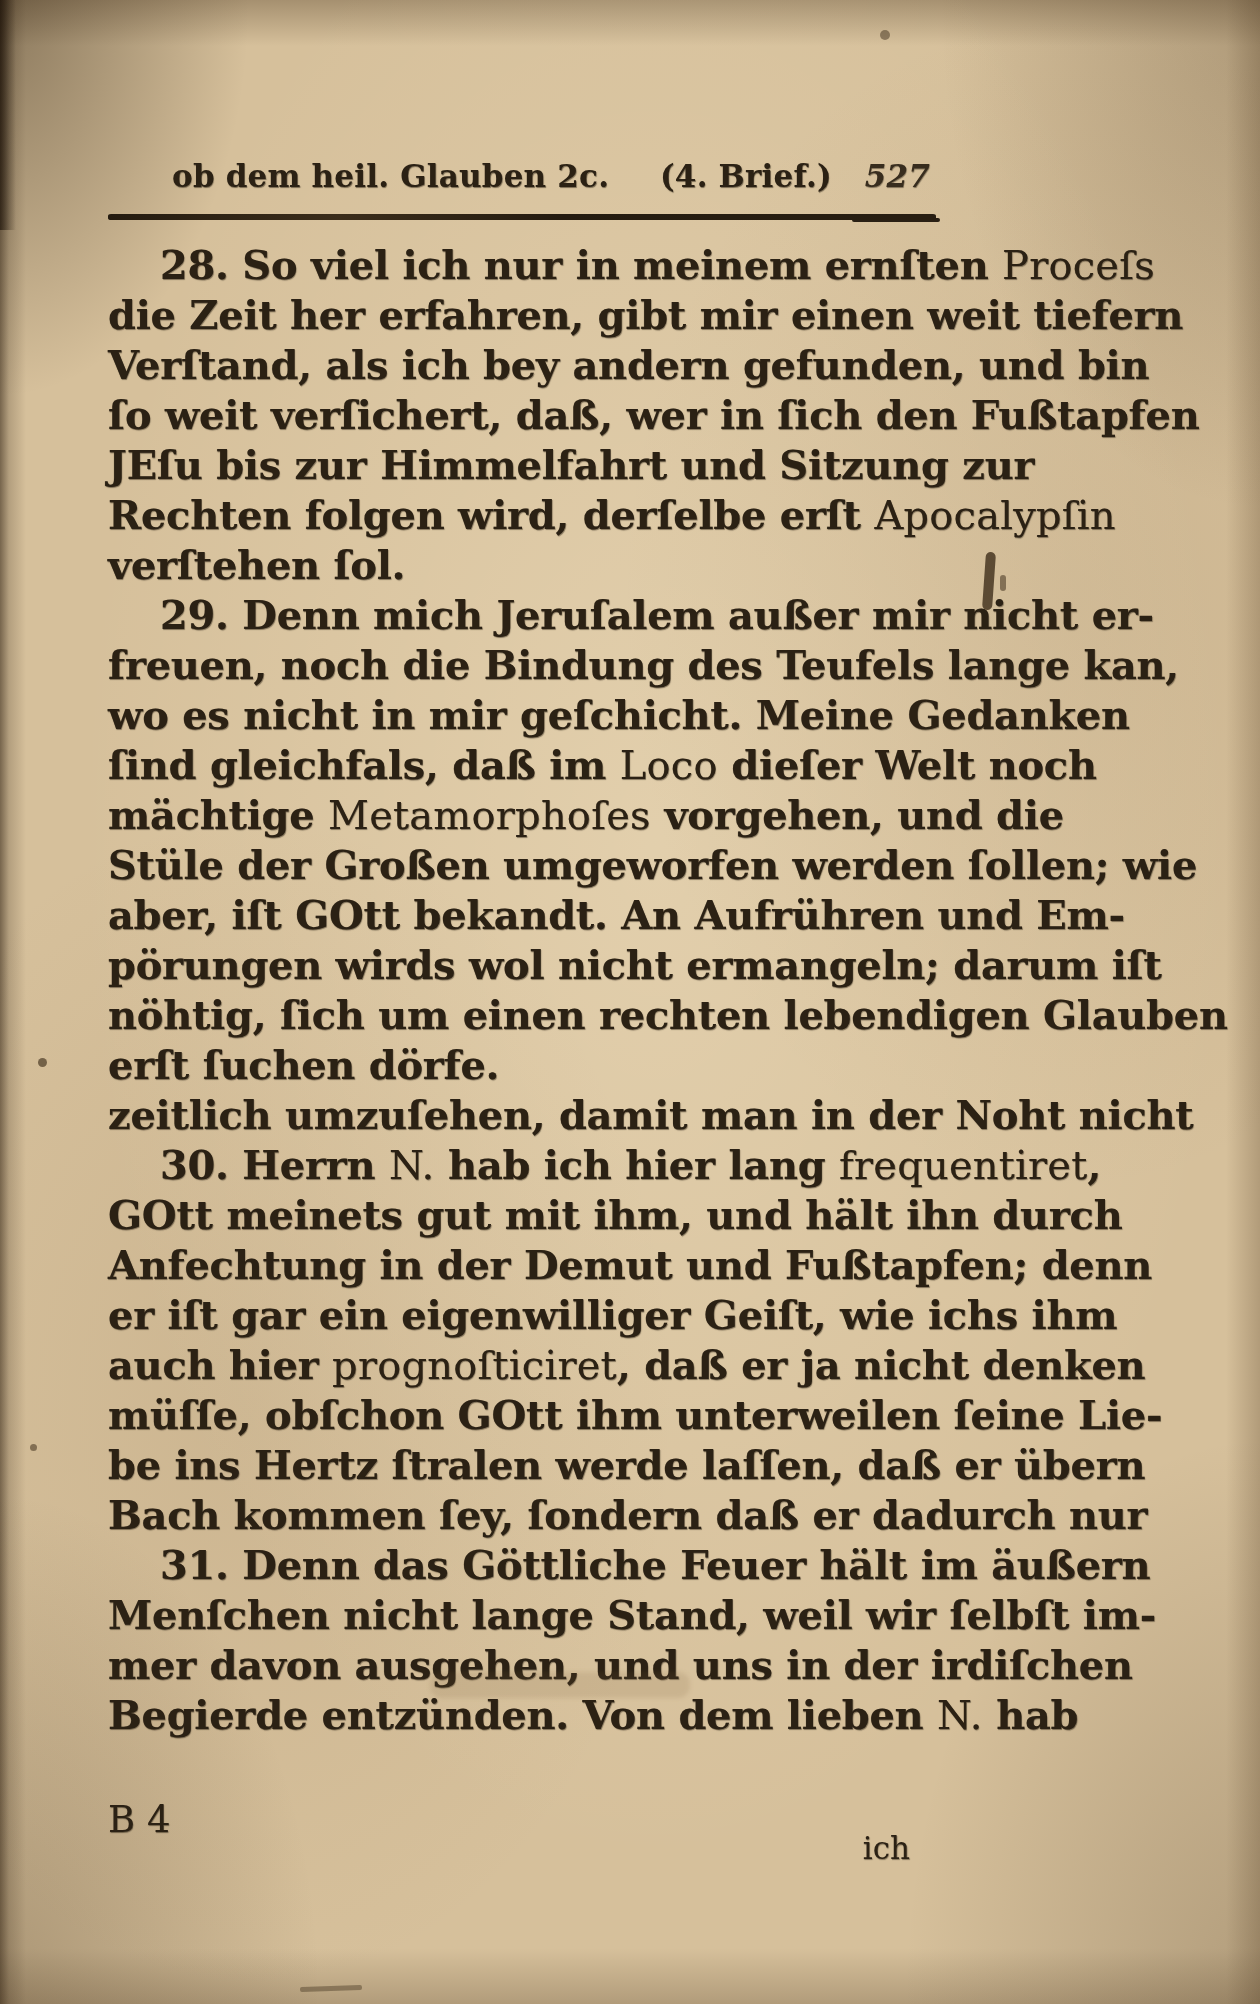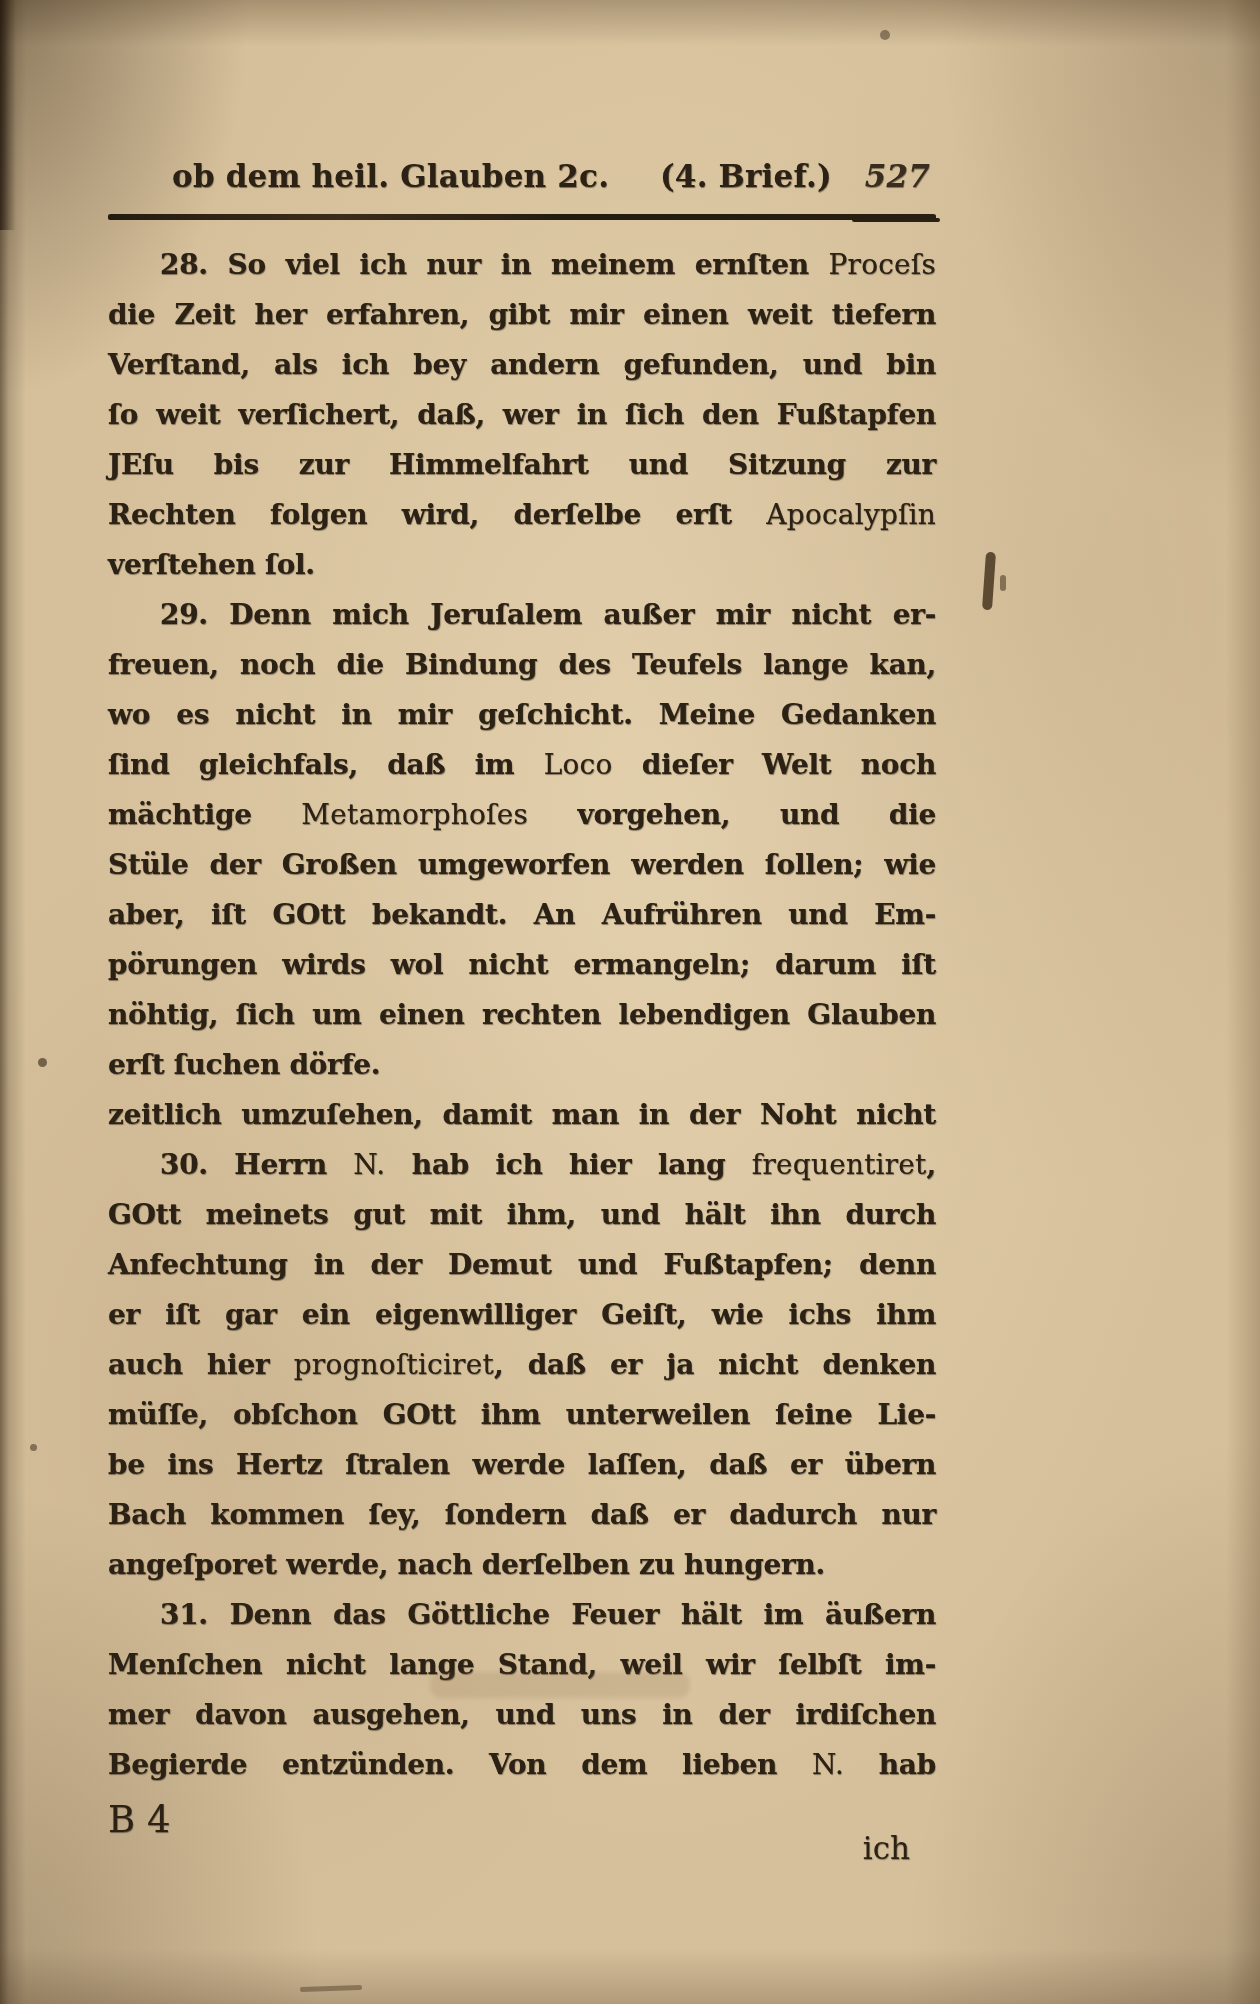--- a/index.html
+++ b/index.html
@@ -53,21 +53,21 @@
   .rule-page{
     position:absolute;right:-4px;top:60px;
     width:88px;height:4px;background:#2a2014;border-radius:2px;
   }
   .body-text{
     padding-top:20px;
     width:828px;
   }
   .line{
     height:50px;line-height:50px;
-    font-size:28px;font-weight:700;
+    font-size:40px;font-weight:700;
     letter-spacing:-0.3px;
     text-align:justify;
     text-align-last:justify;
     text-shadow:0.6px 0.6px 0.9px rgba(43,34,20,0.5), -0.2px -0.2px 0.6px rgba(43,34,20,0.3);
     white-space:nowrap;
     overflow:visible;
   }
   .line.indent{text-indent:52px;}
   .line.flush{text-align-last:left;}
   .antiqua{font-weight:400;letter-spacing:0.2px;}
@@ -131,21 +131,20 @@
         <div class="line frk flush">erſt ſuchen dörfe.</div>
         <div class="line frk">zeitlich umzuſehen, damit man in der Noht nicht</div>
         <div class="line frk indent">30. Herrn <span class="antiqua">N.</span> hab ich hier lang <span class="antiqua">frequentiret</span>,</div>
         <div class="line frk">GOtt meinets gut mit ihm, und hält ihn durch</div>
         <div class="line frk">Anfechtung in der Demut und Fußtapfen; denn</div>
         <div class="line frk">er iſt gar ein eigenwilliger Geiſt, wie ichs ihm</div>
         <div class="line frk">auch hier <span class="antiqua">prognoſticiret</span>, daß er ja nicht denken</div>
         <div class="line frk">müſſe, obſchon GOtt ihm unterweilen ſeine Lie-</div>
         <div class="line frk">be ins Hertz ſtralen werde laſſen, daß er übern</div>
         <div class="line frk">Bach kommen ſey, ſondern daß er dadurch nur</div>
-        <div class="line frk flush">angeſporet werde, nach derſelben zu hungern.</div>
         <div class="line frk indent">31. Denn das Göttliche Feuer hält im äußern</div>
         <div class="line frk">Menſchen nicht lange Stand, weil wir ſelbſt im-</div>
         <div class="line frk">mer davon ausgehen, und uns in der irdiſchen</div>
         <div class="line frk">Begierde entzünden.  Von dem lieben <span class="antiqua">N.</span> hab</div>
       </div>
 
     <div class="footer-sig frk">B 4</div>
     <div class="footer-catch frk">ich</div>
   </div>
 

